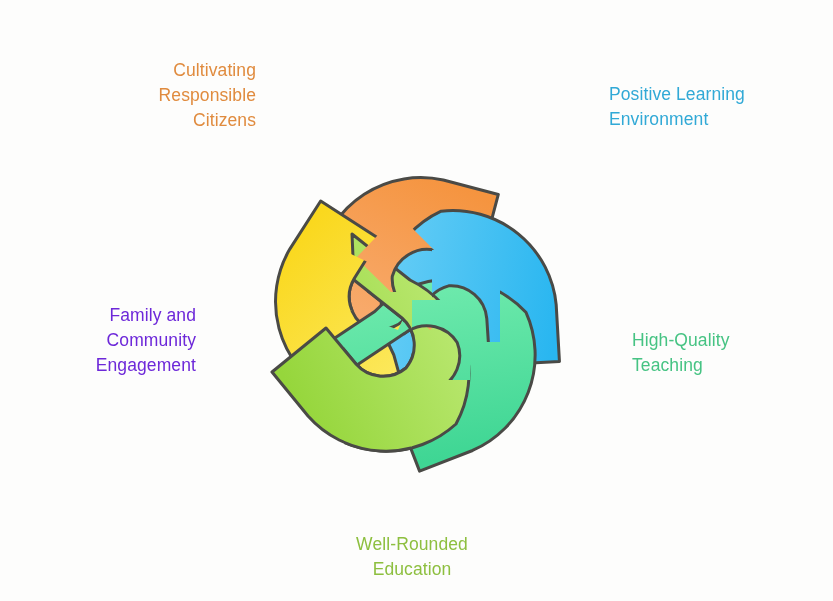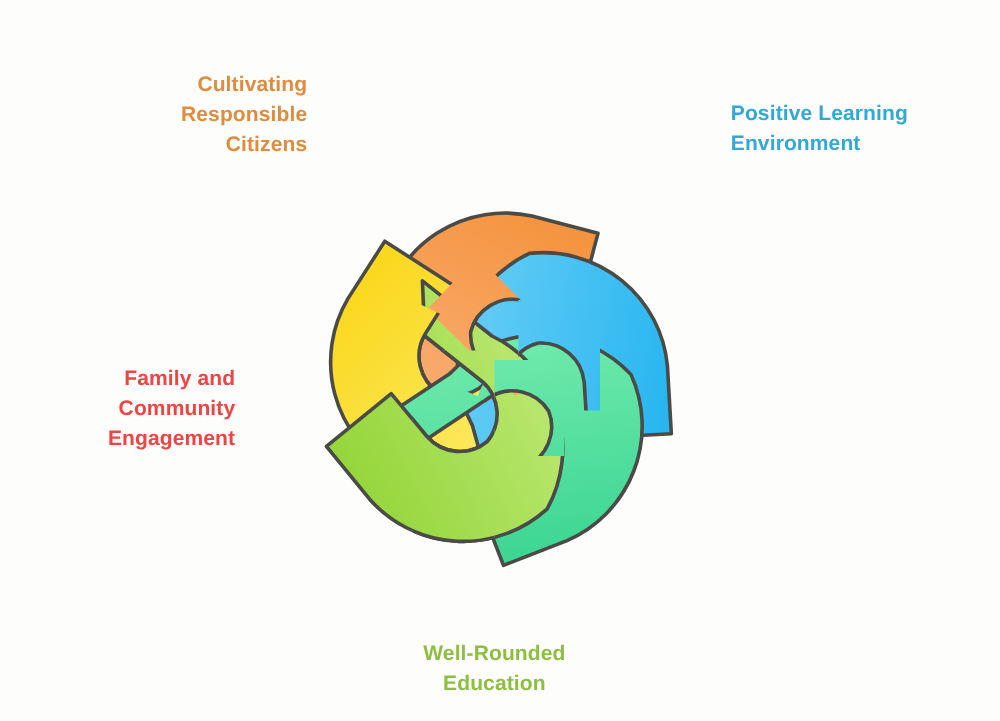--- a/index.html
+++ b/index.html
@@ -23,21 +23,21 @@
   #knot-svg {
     position: absolute;
     left: 0;
     top: 0;
     width: 833px;
     height: 601px;
     display: block;
   }
   .label {
     position: absolute;
-    font-weight: bold;
+    font-weight: normal;
     font-size: 17.5px;
     line-height: 1.42;
     letter-spacing: 0.1px;
     white-space: pre-line;
   }
   .label-top-left {
     left: 66px;
     top: 58px;
     width: 190px;
     text-align: right;
@@ -184,21 +184,23 @@
     </g>
   </svg>
 
   <div class="label label-top-left" style="color: rgb(224, 139, 62);">Cultivating
 Responsible
 Citizens</div>
 
   <div class="label label-top-right" style="color: rgb(49, 169, 214);">Positive Learning
 Environment</div>
 
+  <div class="label label-right" style="color: rgb(70, 195, 131);">High-Quality
+Teaching</div>
 
   <div class="label label-bottom" style="color: rgb(141, 191, 63);">Well-Rounded
 Education</div>
 
-  <div class="label label-left" style="color: #ef4444;">Family and
+  <div class="label label-left" style="color: #6d28d9;">Family and
 Community
 Engagement</div>
 
 </div>
 
 </body></html>

